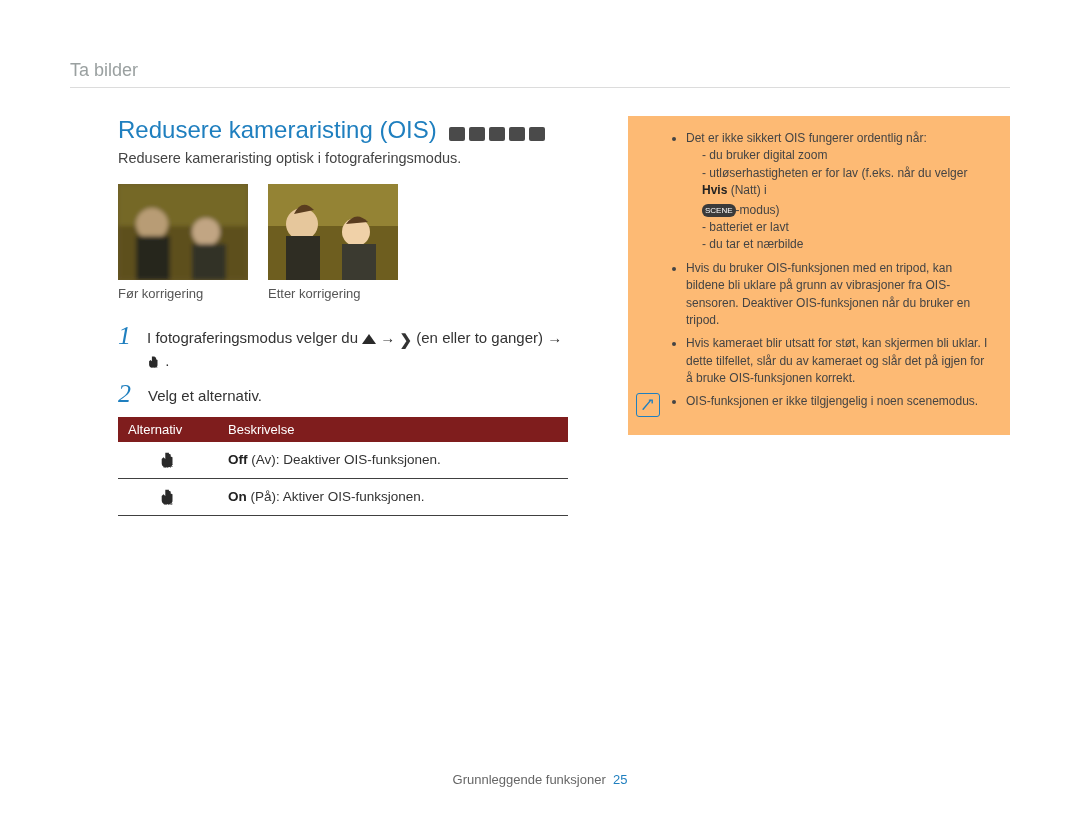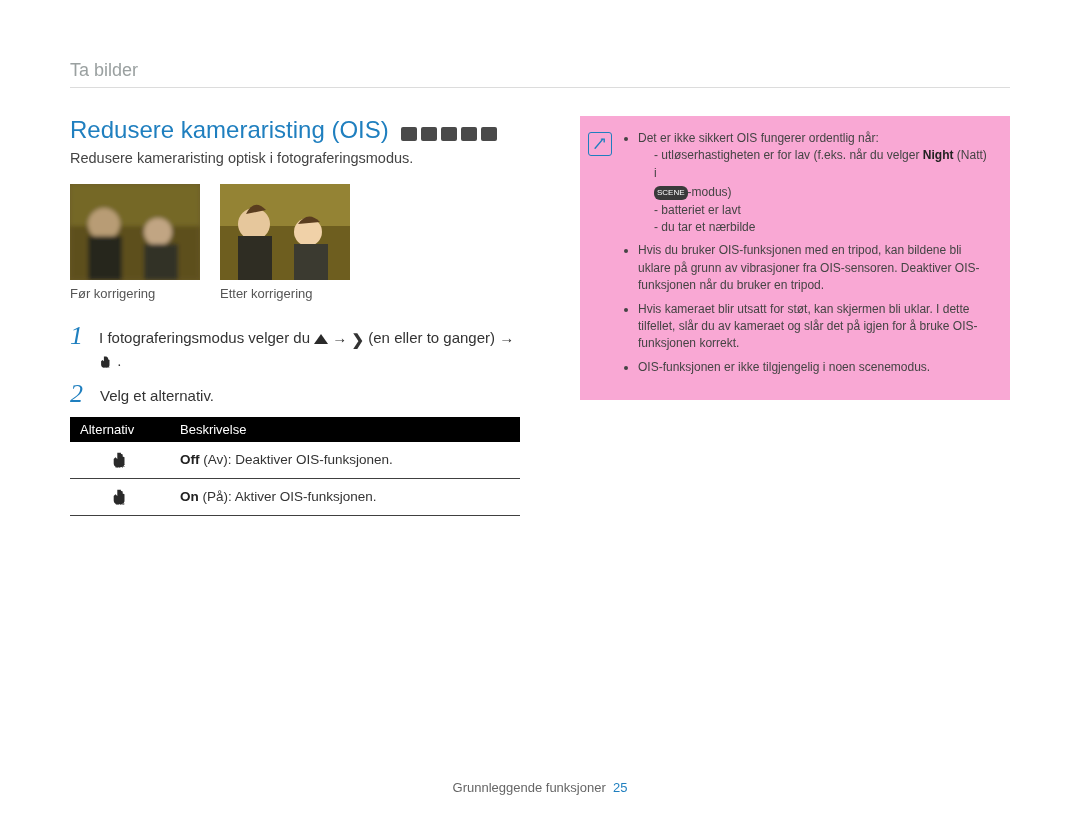--- a/index.html
+++ b/index.html
@@ -25,29 +25,31 @@
     border: none;
     border-top: 1px solid #dcdcdc;
     margin: 6px 0 28px 0;
   }
   .cols {
     display: flex;
     gap: 60px;
   }
   .col-left {
     width: 450px;
+    margin-left: 48px;
   }
   .col-right {
     flex: 1;
-    background: #f9a8d4;
+    background: #fdba74;
     padding: 14px 18px 18px 8px;
     font-size: 12px;
     line-height: 1.45;
     color: #444;
     align-self: flex-start;
+    align-items: flex-end;
   }
   .heading {
     color: #1f7fbf;
     font-size: 24px;
     font-weight: 400;
     display: inline-block;
   }
   .icon-strip {
     display: inline-flex;
     gap: 4px;
@@ -135,21 +137,21 @@
     vertical-align: middle;
   }
   .hand-icon svg { width: 100%; height: 100%; display: block; }
   .opt-table {
     width: 100%;
     border-collapse: collapse;
     margin-top: 10px;
     font-size: 13.5px;
   }
   .opt-table th {
-    background: #000000;
+    background: #7f1d1d;
     color: #fff;
     font-weight: 400;
     text-align: left;
     padding: 5px 10px;
     font-size: 13px;
   }
   .opt-table th:first-child { width: 80px; }
   .opt-table td {
     padding: 9px 10px;
     border-bottom: 1px solid #404040;
@@ -194,21 +196,21 @@
     display: inline-block;
     background: #3a3a3a;
     color: #fff;
     font-size: 8px;
     padding: 1px 3px;
     border-radius: 6px;
     vertical-align: middle;
   }
   .footer {
     position: absolute;
-    bottom: 20px;
+    bottom: 28px;
     width: 1080px;
     text-align: center;
     font-size: 13px;
     color: #666;
   }
   .page-num { color: #1f7fbf; }
   b { font-weight: 700; color: #222; }
 </style>
 </head>
 <body>
@@ -331,22 +333,23 @@
       <div class="note-icon">
         <svg viewBox="0 0 20 20">
             <path d="M3 16 L14 3 M12 3 h4 v4" stroke="#1f7fbf" stroke-width="2" fill="none" stroke-linecap="round"></path>
           </svg>
       </div>
       <div class="note-body">
         <ul>
           <li>
             <span>Det er ikke sikkert OIS fungerer ordentlig når:</span>
             <ul class="sub-list">
+              <li>du bruker digital zoom</li>
               <li>
-                <span>utløserhastigheten er for lav (f.eks. når du velger </span><b>Night</b><span> (Natt) i</span>
+                <span>utløserhastigheten er for lav (f.eks. når du velger </span><b>Hvis</b><span> (Natt) i</span>
                 <div style="padding-left:0; margin-top:2px;">
                   <span class="scene-chip">SCENE</span><span>-modus)</span>
                 </div>
               </li>
               <li>batteriet er lavt</li>
               <li>du tar et nærbilde</li>
             </ul>
           </li>
           <li>Hvis du bruker OIS-funksjonen med en tripod, kan bildene bli uklare på grunn av vibrasjoner fra OIS-sensoren. Deaktiver OIS-funksjonen når du bruker en tripod.</li>
           <li>Hvis kameraet blir utsatt for støt, kan skjermen bli uklar. I dette tilfellet, slår du av kameraet og slår det på igjen for å bruke OIS-funksjonen korrekt.</li>

